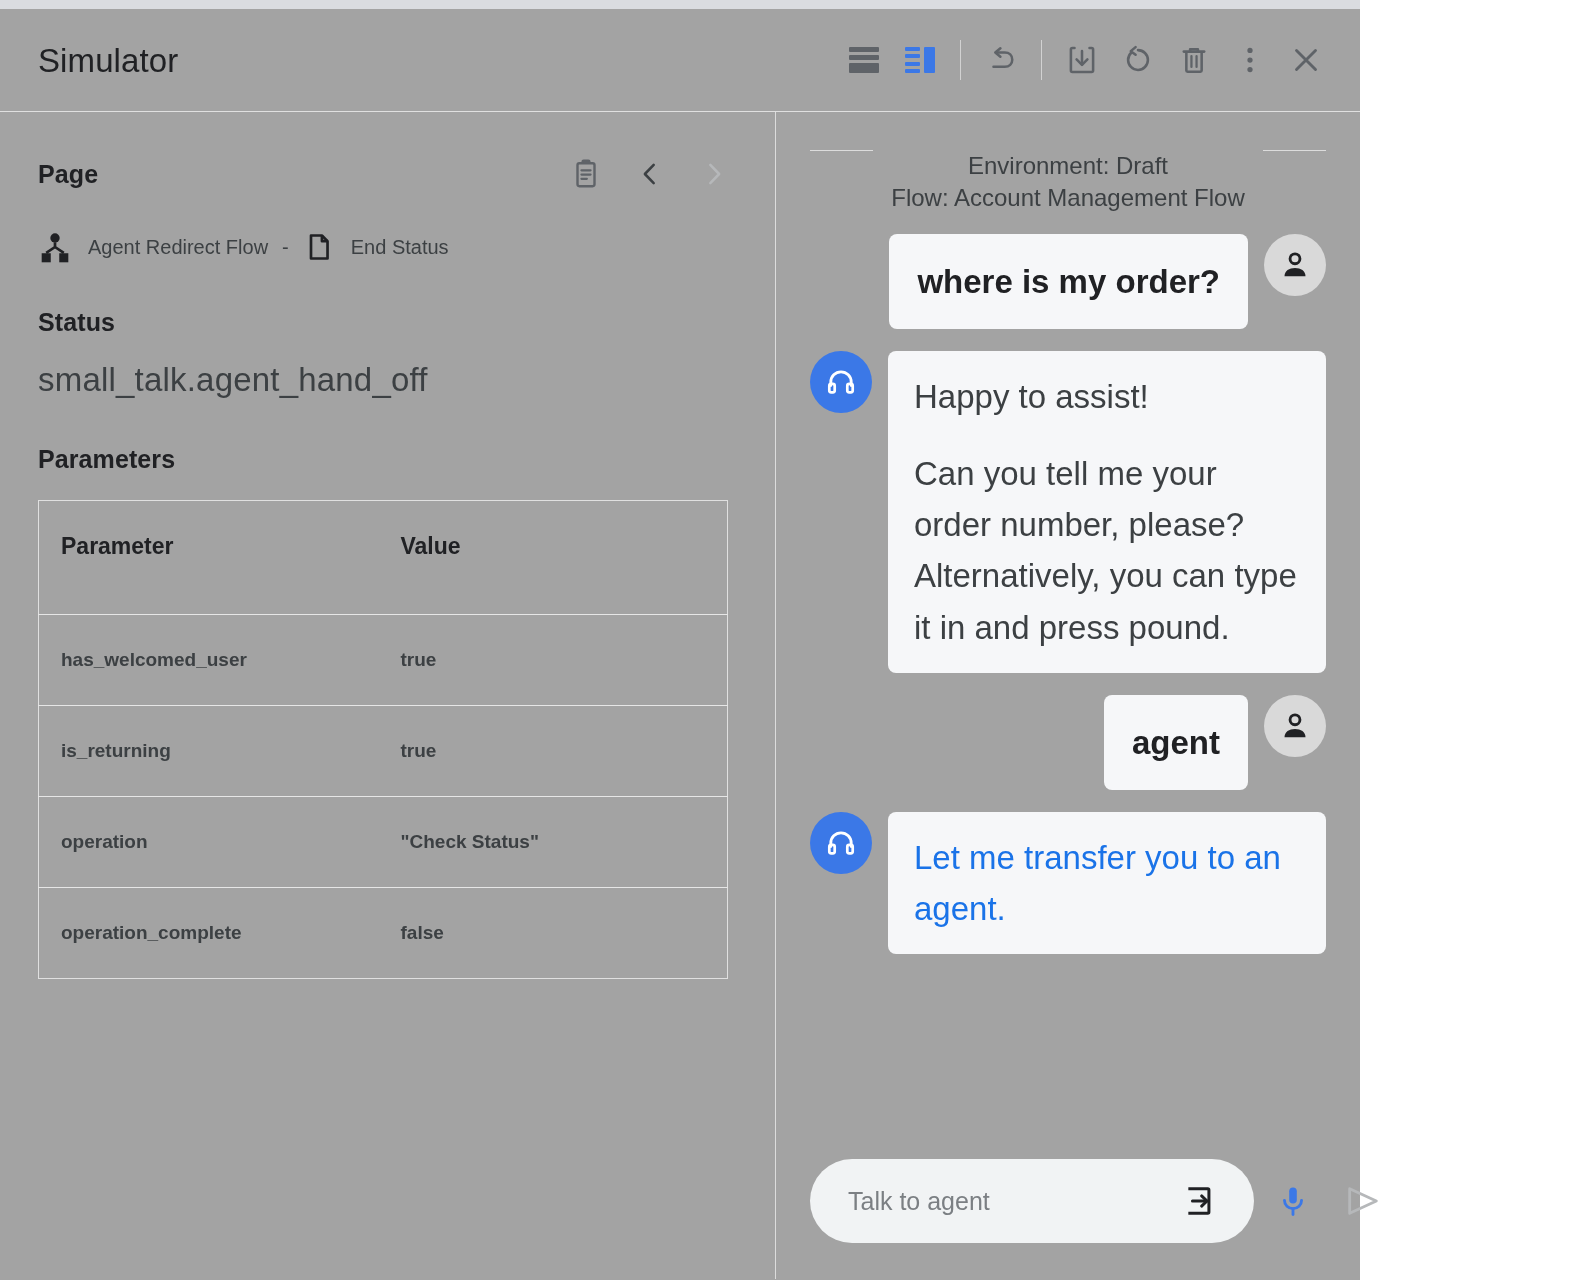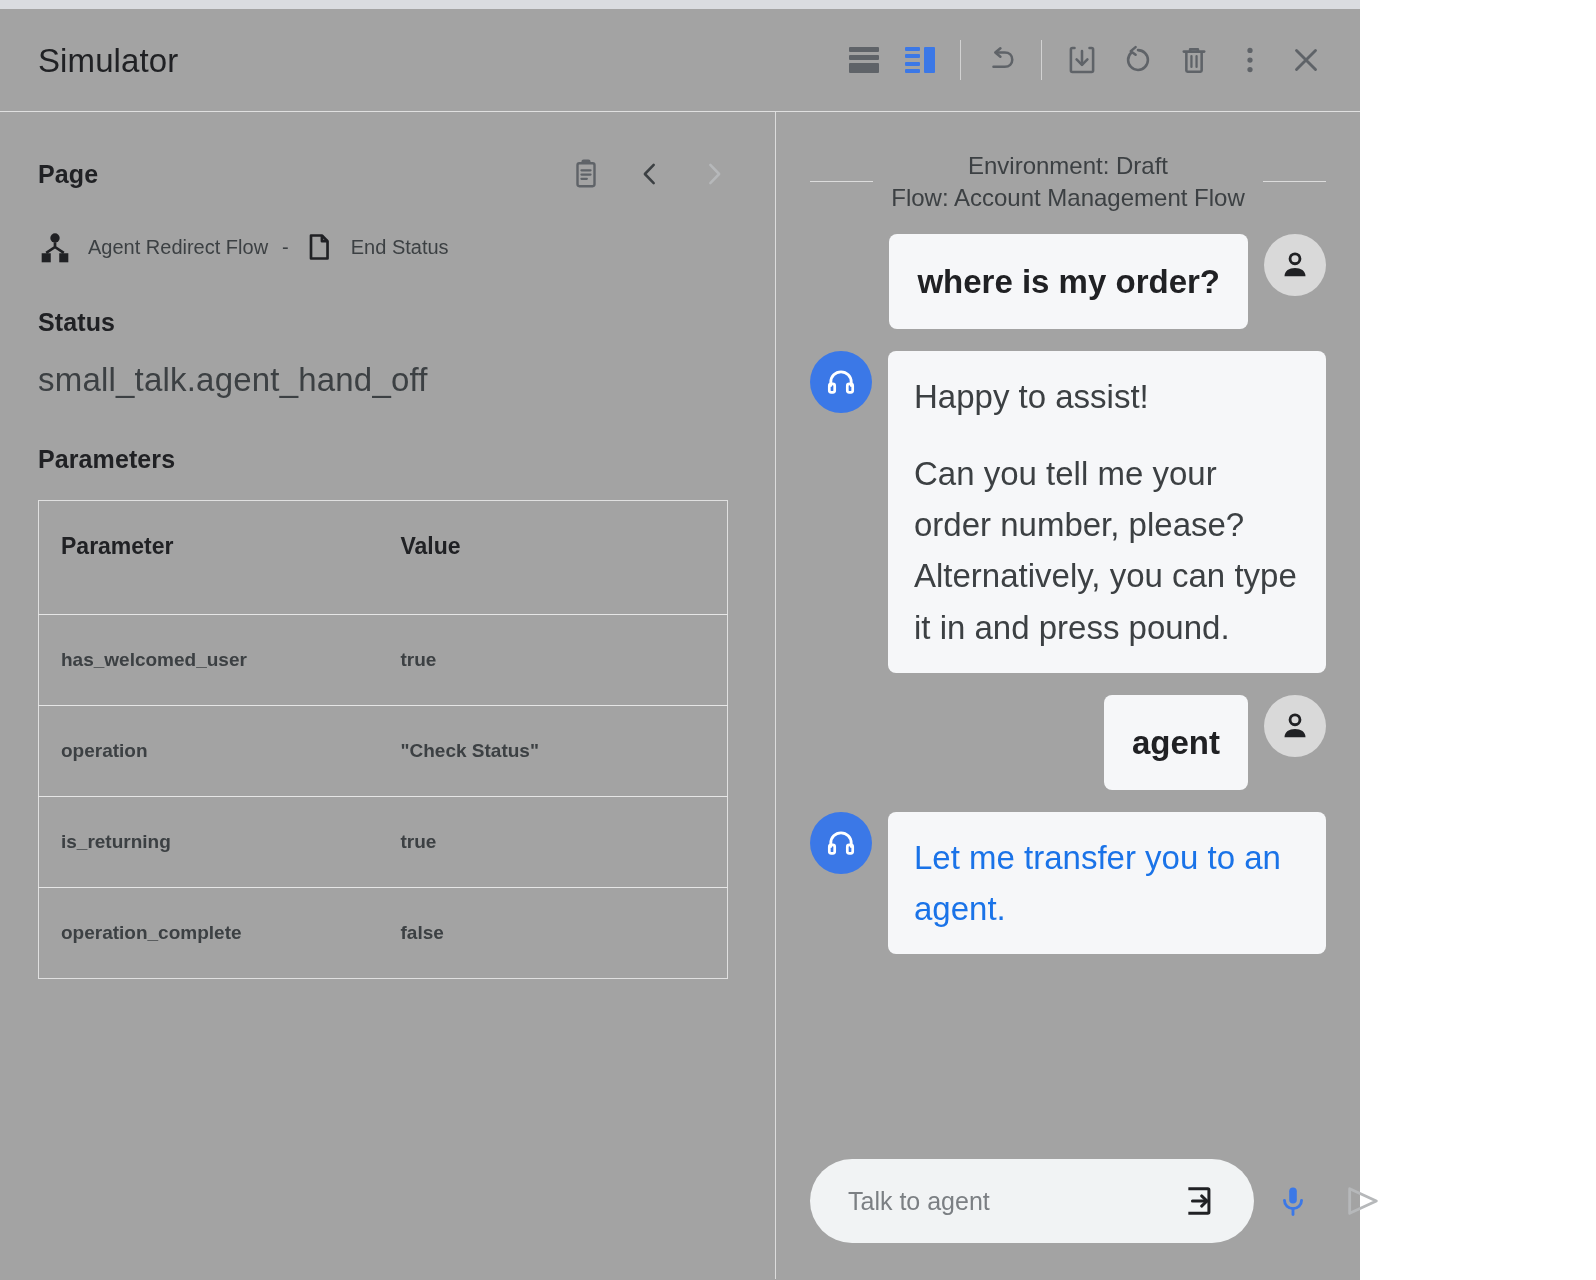--- a/index.html
+++ b/index.html
@@ -102,21 +102,21 @@
     padding: 34px 0 34px 22px;
     border-bottom: 1px solid #e6e6e6;
     word-break: break-word;
     font-weight: bold;
   }
   table.params tr:last-child td { border-bottom: none; }
   table.params col.c1 { width: 340px; }
 
   
   .env-header {
-    display: flex; align-items: center; gap: 18px;
+    display: flex; align-items: flex-start; gap: 18px;
     margin-bottom: 14px;
   }
   .env-header .rule { flex: 1; height: 1px; background: #dcdcdc; }
   .env-text {
     text-align: center; font-size: 24px; color: #3c4043;
     line-height: 1.33; white-space: nowrap;
   }
 
   .chat { display: flex; flex-direction: column; gap: 22px; padding-top: 6px; }
   .msg { display: flex; align-items: flex-start; gap: 16px; }
@@ -314,26 +314,26 @@
             <th>Parameter</th>
             <th>Value</th>
           </tr>
         </thead>
         <tbody>
           <tr>
             <td>has_welcomed_user</td>
             <td>true</td>
           </tr>
           <tr>
+            <td>is_returning</td>
+            <td>true</td>
+          </tr>
+          <tr>
             <td>operation</td>
             <td>"Check Status"</td>
-          </tr>
-          <tr>
-            <td>is_returning</td>
-            <td>true</td>
           </tr>
           <tr>
             <td>operation_complete</td>
             <td>false</td>
           </tr>
         </tbody>
       </table>
 
     </div>
 

